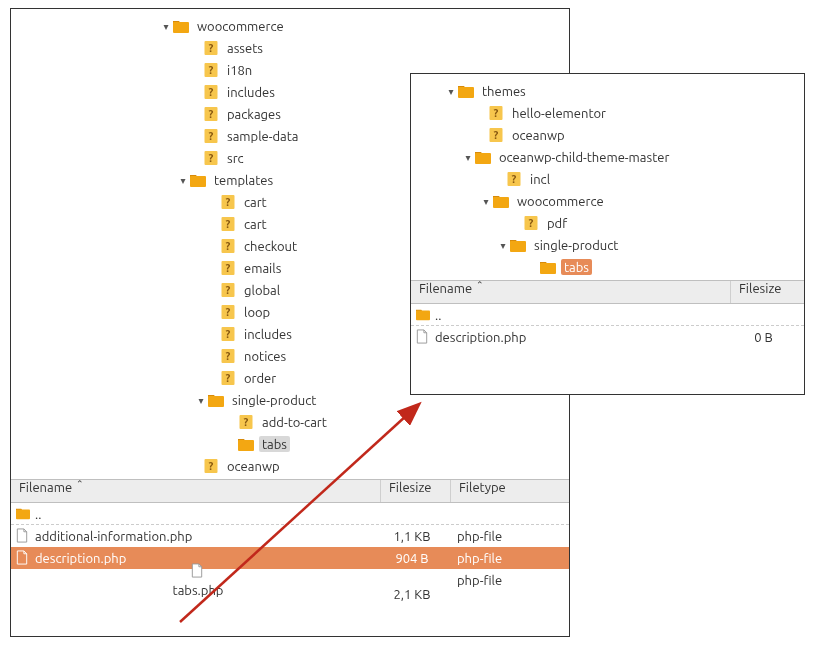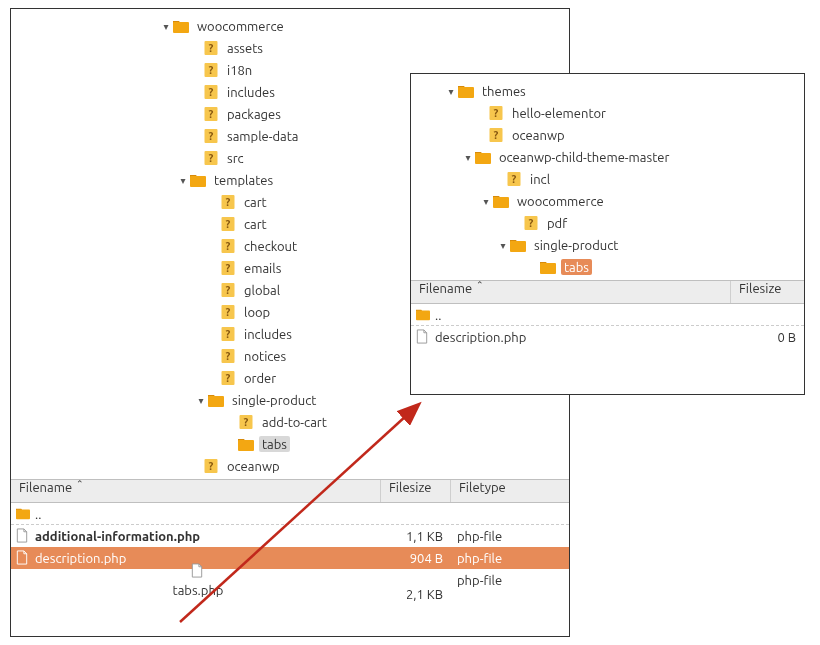--- a/index.html
+++ b/index.html
@@ -25,21 +25,21 @@
   .unk-q{fill:#8a5a11;font-weight:700}
 
   .headers{display:flex;align-items:center;background:#ededed;border-top:1px solid #bfbfbf;border-bottom:1px solid #bfbfbf;height:24px;font-size:13px}
   .headers .hcell{padding:0 8px;border-right:1px solid #cfcfcf;height:100%;display:flex;gap:4px}
   .hcell.last{border-right:none}
   .sort-caret{font-size:9px;position:relative;top:-1px}
 
   .file-list{background:#fff}
   .row{display:flex;align-items:center;height:22px}
   .row .cell-name{display:flex;align-items:center;padding-left:4px;gap:4px}
-  .row .cell-size{text-align:right;padding-right:8px}
+  .row .cell-size{text-align:center;padding-right:8px}
   .row .cell-type{padding-left:6px}
   .row.selected{background:#e78b58;color:#fff}
   .row .file-ico{width:16px;height:16px;flex:none}
 
   .dotted{border-bottom:1px dashed #ccc}
 
   svg.arrow-line{position:absolute;left:0;top:0;width:820px;height:645px;z-index:6;pointer-events:none}
 </style>
 </head>
 <body>
@@ -275,21 +275,21 @@
           <span class="file-ico"><svg width="16" height="14" viewBox="0 0 18 16">
               <path class="folder-tab" d="M1 3h6l1.5 2H1z"></path>
               <rect class="folder" x="1" y="4" width="16" height="11" rx="1"></rect>
             </svg></span>
           <span>..</span>
         </div>
         <div class="cell-size" style="width: 70px;"></div>
         <div class="cell-type" style="width: 118px;"></div>
       </div>
       <div class="row">
-        <div class="cell-name" style="width: 370px; font-weight: bold;">
+        <div class="cell-name" style="width: 370px;">
           <span class="file-ico"><svg width="14" height="15" viewBox="0 0 14 16">
               <path d="M2 1h7l3 3v11H2z" fill="#fff" stroke="#999"></path>
               <path d="M9 1v3h3" fill="none" stroke="#999"></path>
             </svg></span>
           <span>additional-information.php</span>
         </div>
         <div class="cell-size" style="width: 70px;">1,1 KB</div>
         <div class="cell-type" style="width: 118px;">php-file</div>
       </div>
       <div class="row selected">

